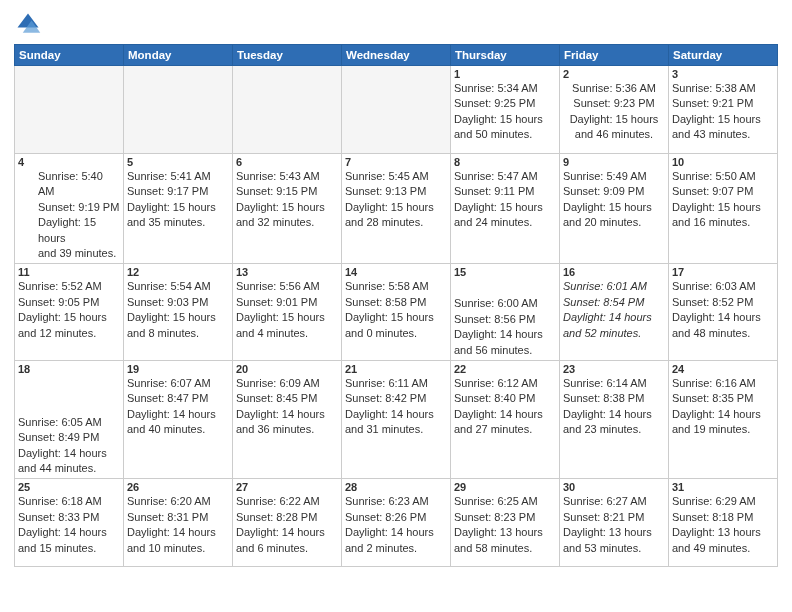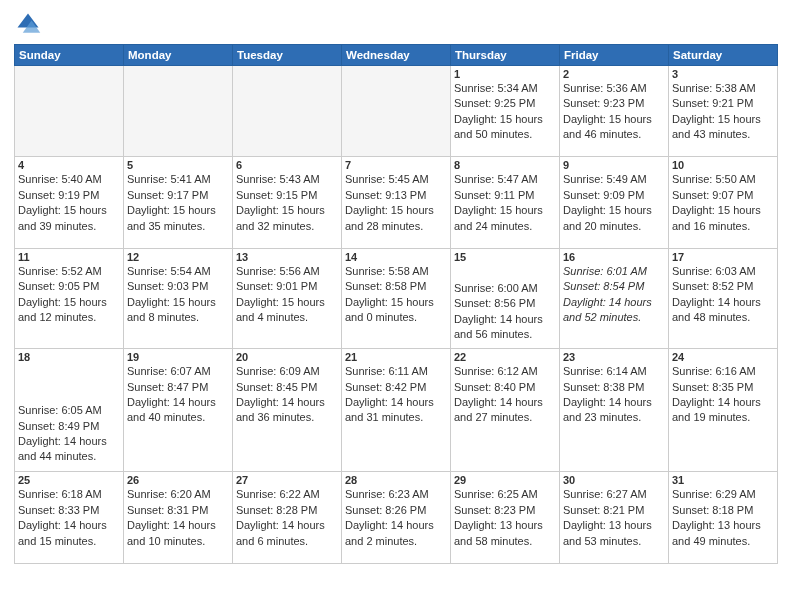--- a/index.html
+++ b/index.html
@@ -140,37 +140,37 @@
           <td class="empty"></td>
           <td>
             <span class="day-num">1</span>
             <div class="day-info" style="white-space: pre-line;">Sunrise: 5:34 AM
 Sunset: 9:25 PM
 Daylight: 15 hours
 and 50 minutes.</div>
           </td>
           <td>
             <span class="day-num">2</span>
-            <div class="day-info" style="white-space: pre-line;">Sunrise: 5:36 AM
+            <div class="day-info" style="white-space: pre-line; text-align: center;">Sunrise: 5:36 AM
 Sunset: 9:23 PM
 Daylight: 15 hours
 and 46 minutes.</div>
           </td>
           <td>
             <span class="day-num">3</span>
             <div class="day-info" style="white-space: pre-line;">Sunrise: 5:38 AM
 Sunset: 9:21 PM
 Daylight: 15 hours
 and 43 minutes.</div>
           </td>
         </tr>
         <tr>
           <td>
             <span class="day-num">4</span>
-            <div class="day-info" style="white-space: pre-line;">Sunrise: 5:40 AM
+            <div class="day-info" style="white-space: pre-line; margin-left: 20px;">Sunrise: 5:40 AM
 Sunset: 9:19 PM
 Daylight: 15 hours
 and 39 minutes.</div>
           </td>
           <td>
             <span class="day-num">5</span>
             <div class="day-info" style="white-space: pre-line;">Sunrise: 5:41 AM
 Sunset: 9:17 PM
 Daylight: 15 hours
 and 35 minutes.</div>

